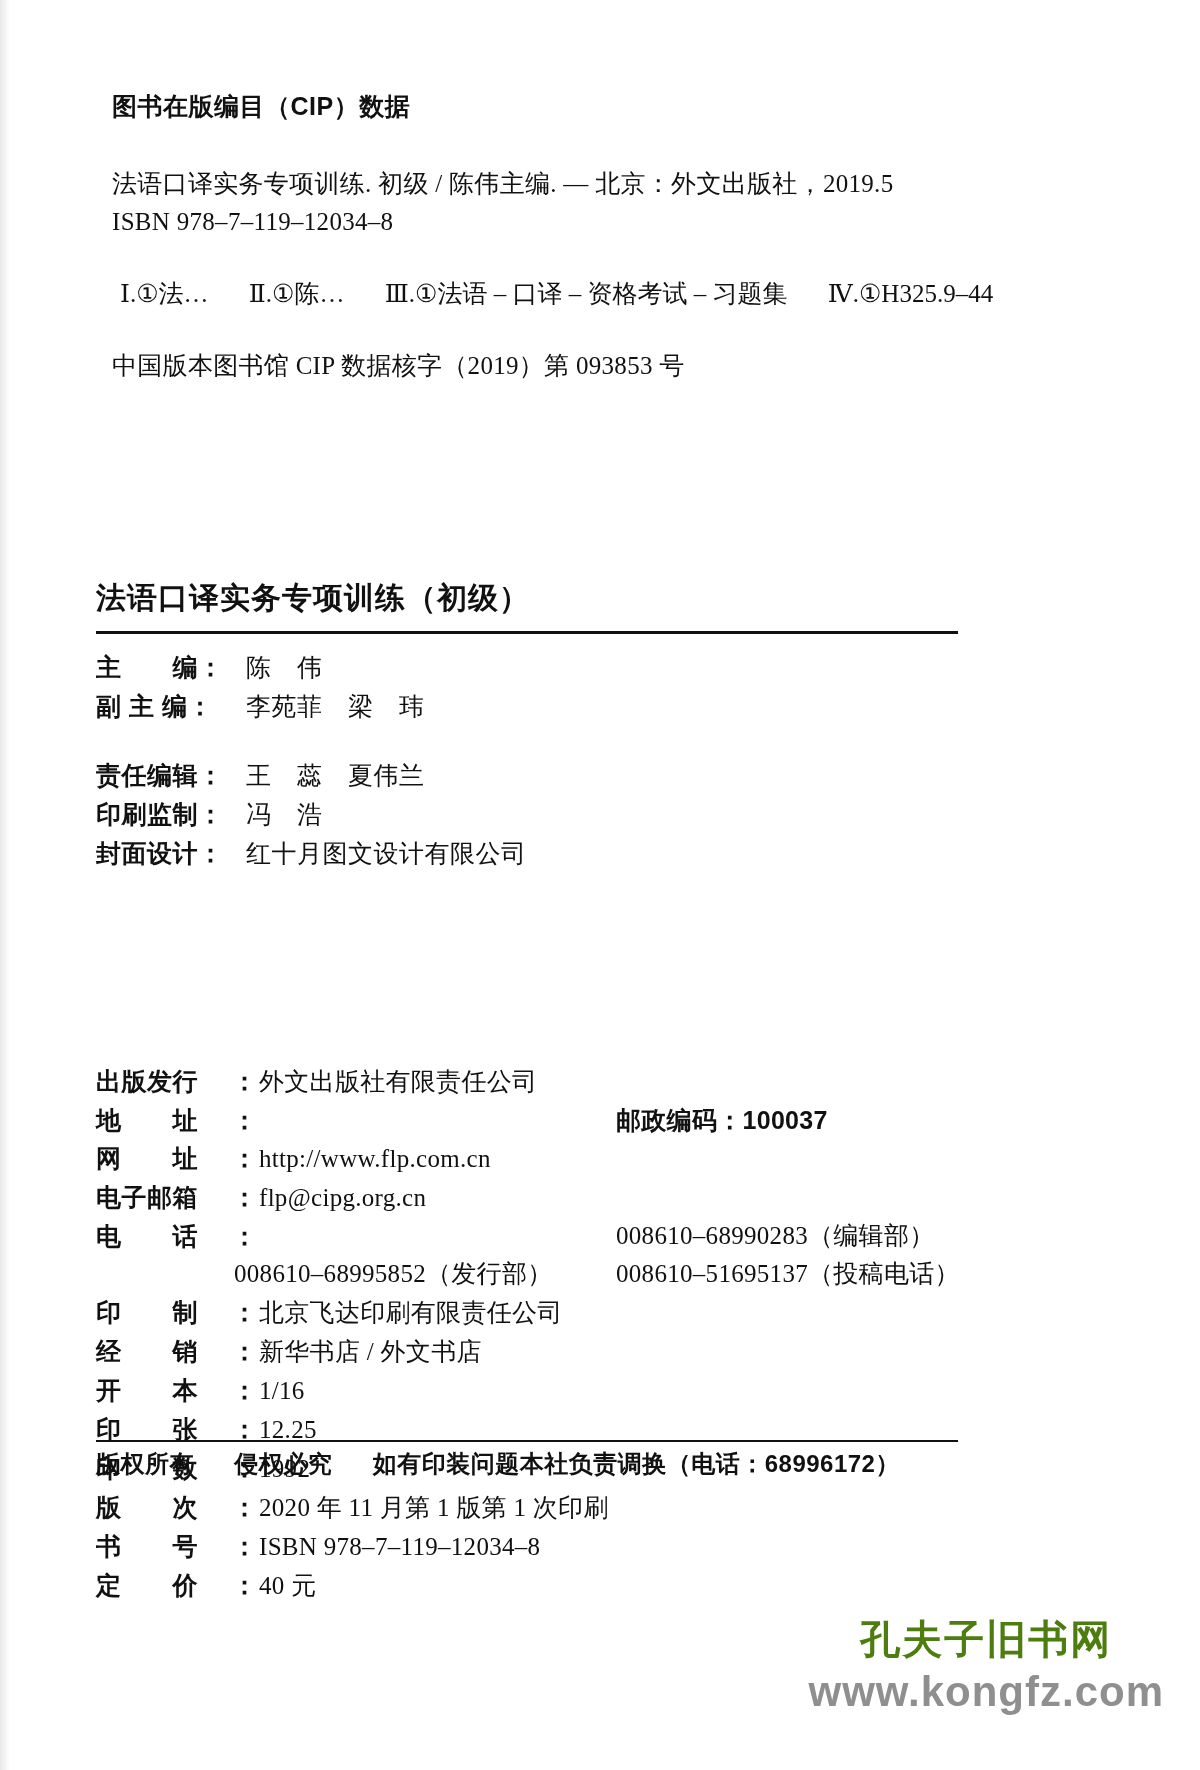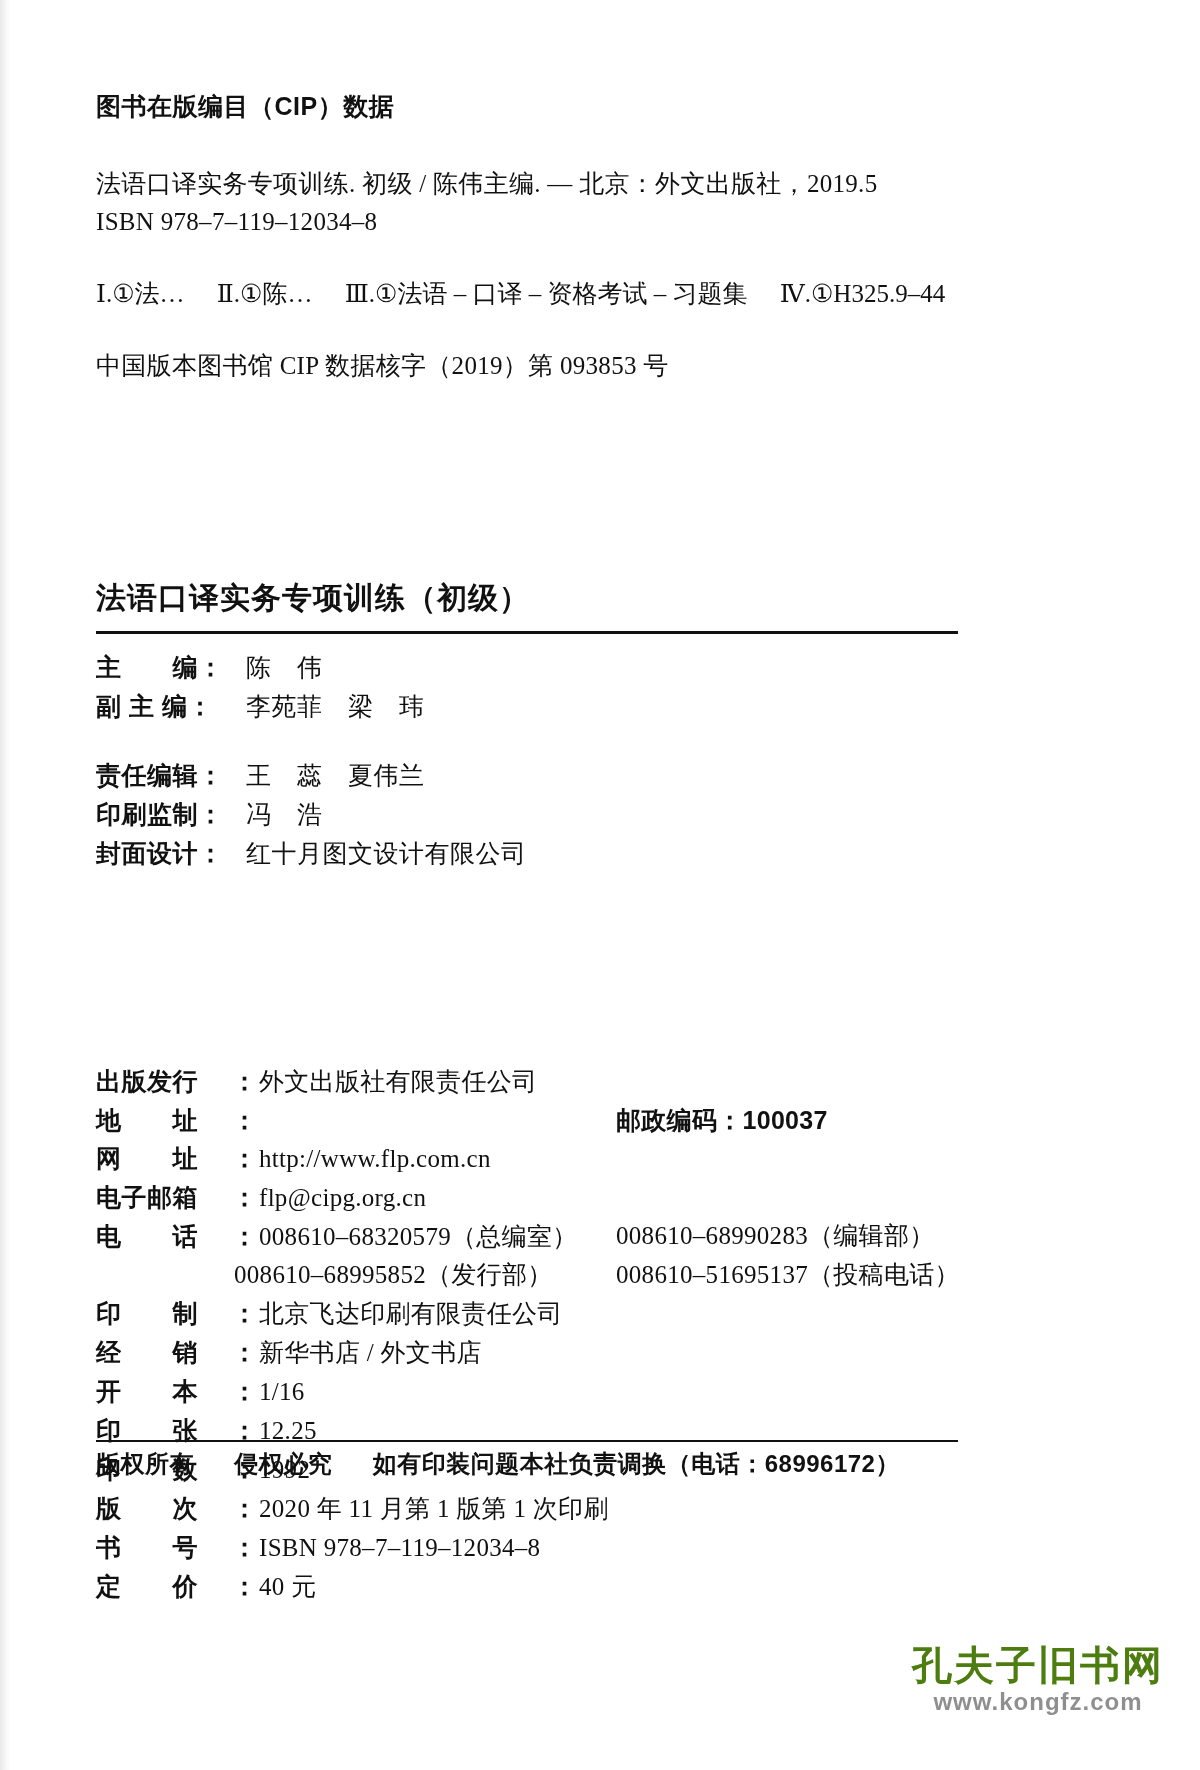--- a/index.html
+++ b/index.html
@@ -18,21 +18,21 @@
   .page {
     position: absolute;
     left: 0; top: 0;
     width: 1200px;
     height: 1770px;
   }
 
   
   .cip {
     position: absolute;
-    left: 96px;
+    left: 112px;
     top: 90px;
     width: 900px;
   }
   .cip-heading {
     font-family: "Liberation Sans", "DejaVu Sans", sans-serif;
     font-weight: bold;
     font-size: 25px;
     letter-spacing: 0.5px;
     margin-bottom: 42px;
   }
@@ -41,21 +41,21 @@
     line-height: 38px;
     letter-spacing: 0.3px;
     white-space: nowrap;
   }
   .cip-gap-md { height: 34px; }
   .cip-class {
     font-size: 25px;
     line-height: 38px;
     white-space: nowrap;
   }
-  .cip-class .seg { margin-right: 26px; }
+  .cip-class .seg { margin-right: 26px; margin-left: 8px; }
   .cip-class .seg:last-child { margin-right: 0; }
 
   
   .title-block {
     position: absolute;
     left: 96px;
     top: 578px;
     width: 862px;
   }
   .book-title {
@@ -180,23 +180,24 @@
     font-family: "Liberation Sans", "DejaVu Sans", sans-serif;
     font-weight: bold;
     font-size: 40px;
     letter-spacing: 2px;
     color: #4d7c0f;
     line-height: 46px;
   }
   .wm-url {
     font-family: "Liberation Sans", "DejaVu Sans", sans-serif;
     font-weight: bold;
-    font-size: 24px;
+    font-size: 42px;
     letter-spacing: 1px;
     color: #8f8f8f;
+    margin-top: 6px;
   }
   .scan-edge {
     position: absolute;
     left: 0; top: 0;
     width: 10px; height: 1770px;
     background: linear-gradient(90deg,#e9e9e9 0%,#f7f7f7 60%,#ffffff 100%);
   }
 </style>
 </head>
 <body>
@@ -278,21 +279,20 @@
 
     <div class="im-row">
       <span class="im-label solid">电子邮箱</span>
       <span class="im-colon">：</span>
       <span class="im-val mono-ish">flp@cipg.org.cn</span>
     </div>
 
     <div class="im-row im-row-rel">
       <span class="im-label">电　　话</span>
       <span class="im-colon">：</span>
-      <span class="im-val">008610–68320579（总编室）</span>
       <span class="im-val2">008610–68990283（编辑部）</span>
     </div>
 
     <div class="im-row im-row-rel im-indent">
       <span class="im-val">008610–68995852（发行部）</span>
       <span class="im-val2">008610–51695137（投稿电话）</span>
     </div>
 
     <div class="im-row">
       <span class="im-label">印　　制</span>

